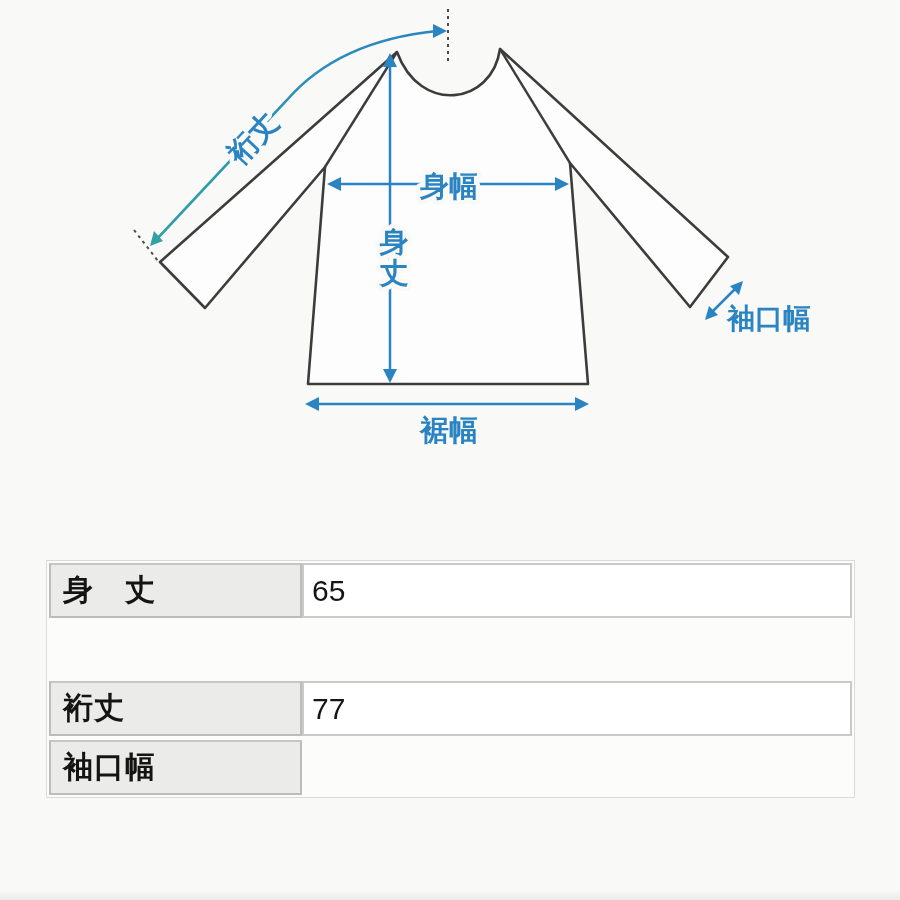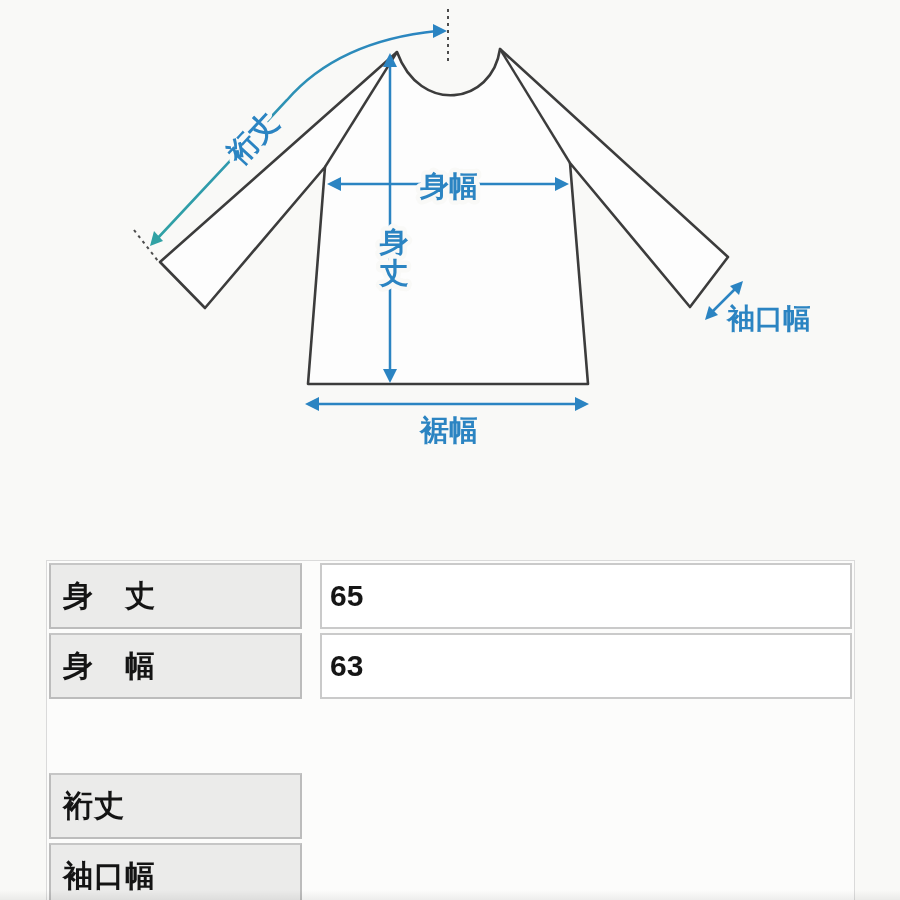--- a/index.html
+++ b/index.html
@@ -18,32 +18,32 @@
     font-size:29px;font-weight:600;
     paint-order:stroke;stroke:#f9f9f7;stroke-width:9px;stroke-linejoin:round;
     font-family:"Liberation Sans", sans-serif;
   }
   .measure-label.small{font-size:28px;}
   
   .size-table{
     position:absolute;left:46px;top:560px;width:803px;
     border:1px solid #dadada;background:#fcfcfb;padding:2px;
   }
-  .trow{display:flex;gap:18px;height:66px;margin-bottom:4px;}
+  .trow{display:flex;gap:0;height:55px;margin-bottom:4px;}
   .trow:last-child{margin-bottom:0;}
   .tlabel{
     width:237px;flex:0 0 237px;background:#ebebea;
     border:2px solid #bcbcbc;border-top-color:#c6c6c6;
     display:flex;align-items:center;padding-left:12px;box-sizing:content-box;
     font-size:30px;font-weight:700;color:#141414;letter-spacing:1px;
   }
   .tvalue{
     flex:1;background:#ffffff;border:2px solid #cacaca;
     display:flex;align-items:center;padding-left:8px;
-    font-size:30px;font-weight:700;color:#161616;
+    font-size:30px;font-weight:400;color:#161616;
   }
 </style>
 </head>
 <body>
 
 <svg id="diagram" width="900" height="530" viewBox="0 0 900 530">
   <defs>
     <linearGradient id="tealblue" gradientUnits="userSpaceOnUse" x1="153" y1="243" x2="440" y2="31">
       <stop offset="0" stop-color="#30a2a4"></stop>
       <stop offset="1" stop-color="#2b84c2"></stop>
@@ -89,24 +89,21 @@
 
   <text class="measure-label small" x="727" y="328" text-anchor="start" fill="#2b84c2">袖口幅</text>
 </svg>
 
 <div class="size-table">
   <div class="trow">
     <div class="tlabel">身　丈</div>
     <div class="tvalue">65</div>
   </div>
   <div class="trow">
-    <div class="tlabel">身　幅</div>
-    <div class="tvalue">63</div>
-  </div>
-  <div class="trow">
   </div>
   <div class="trow">
     <div class="tlabel">裄丈</div>
+    <div class="tvalue">77</div>
   </div>
   <div class="trow">
     <div class="tlabel">袖口幅</div>
   </div>
 </div>
 
 </body></html>

